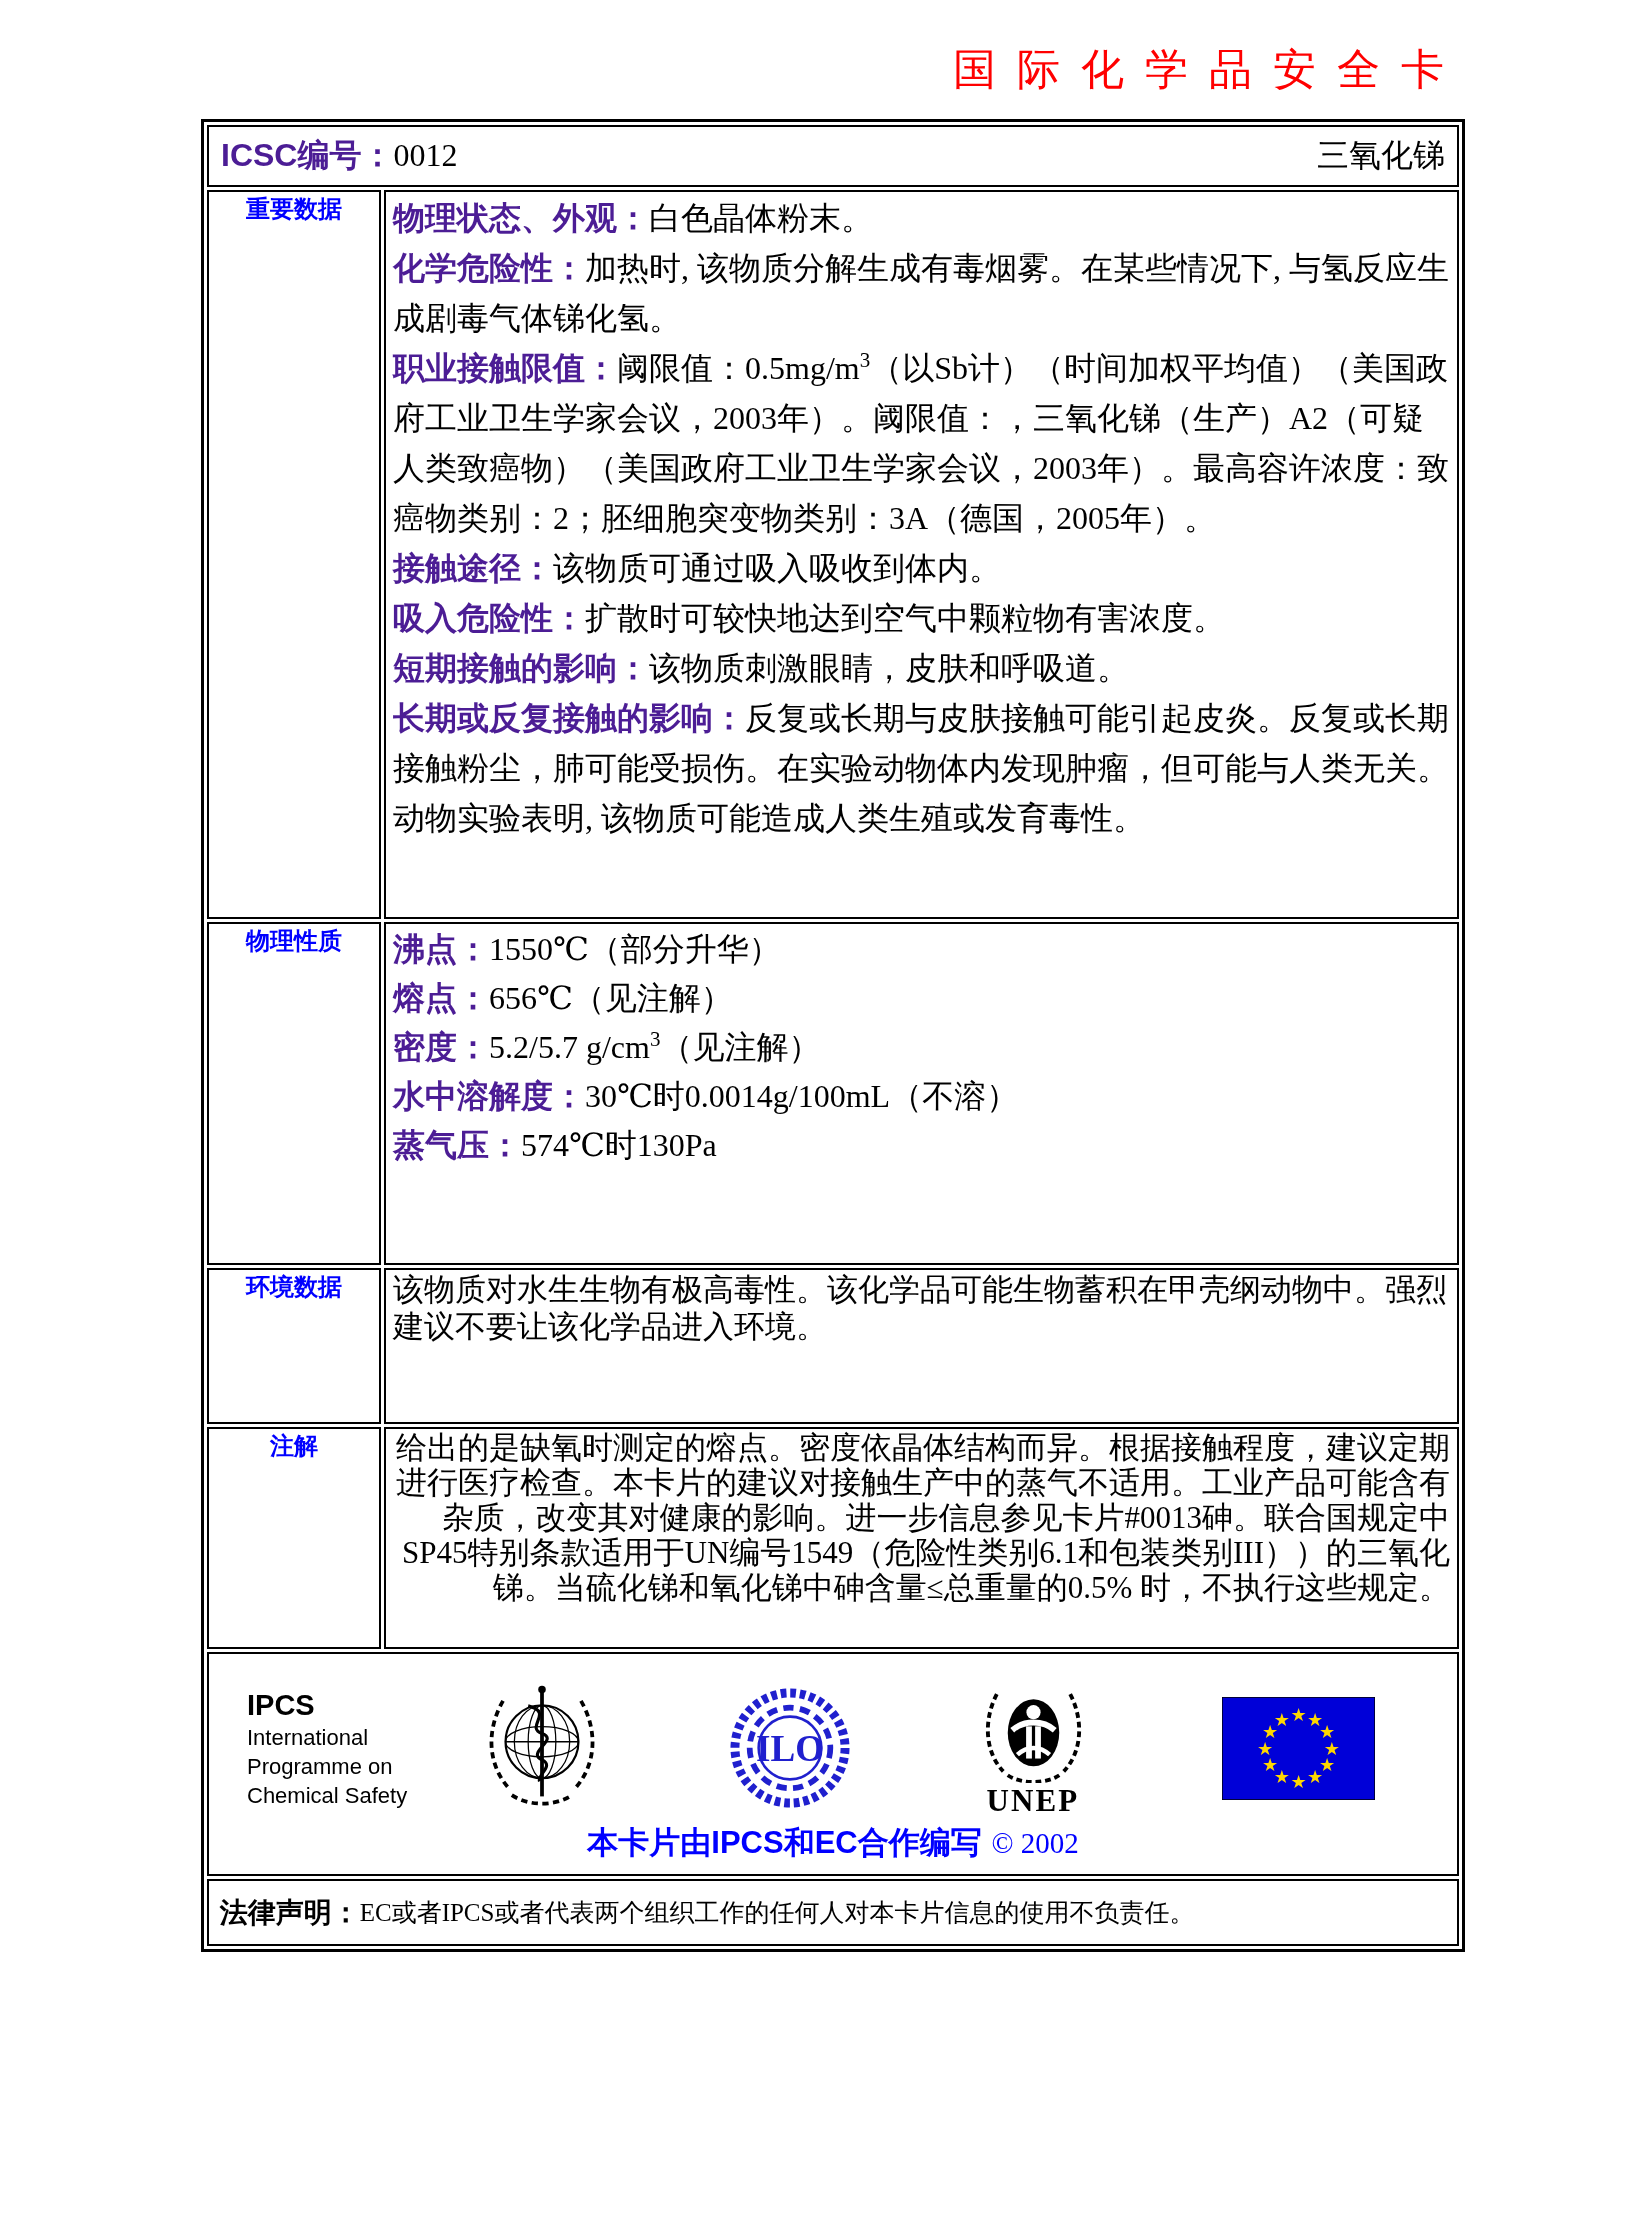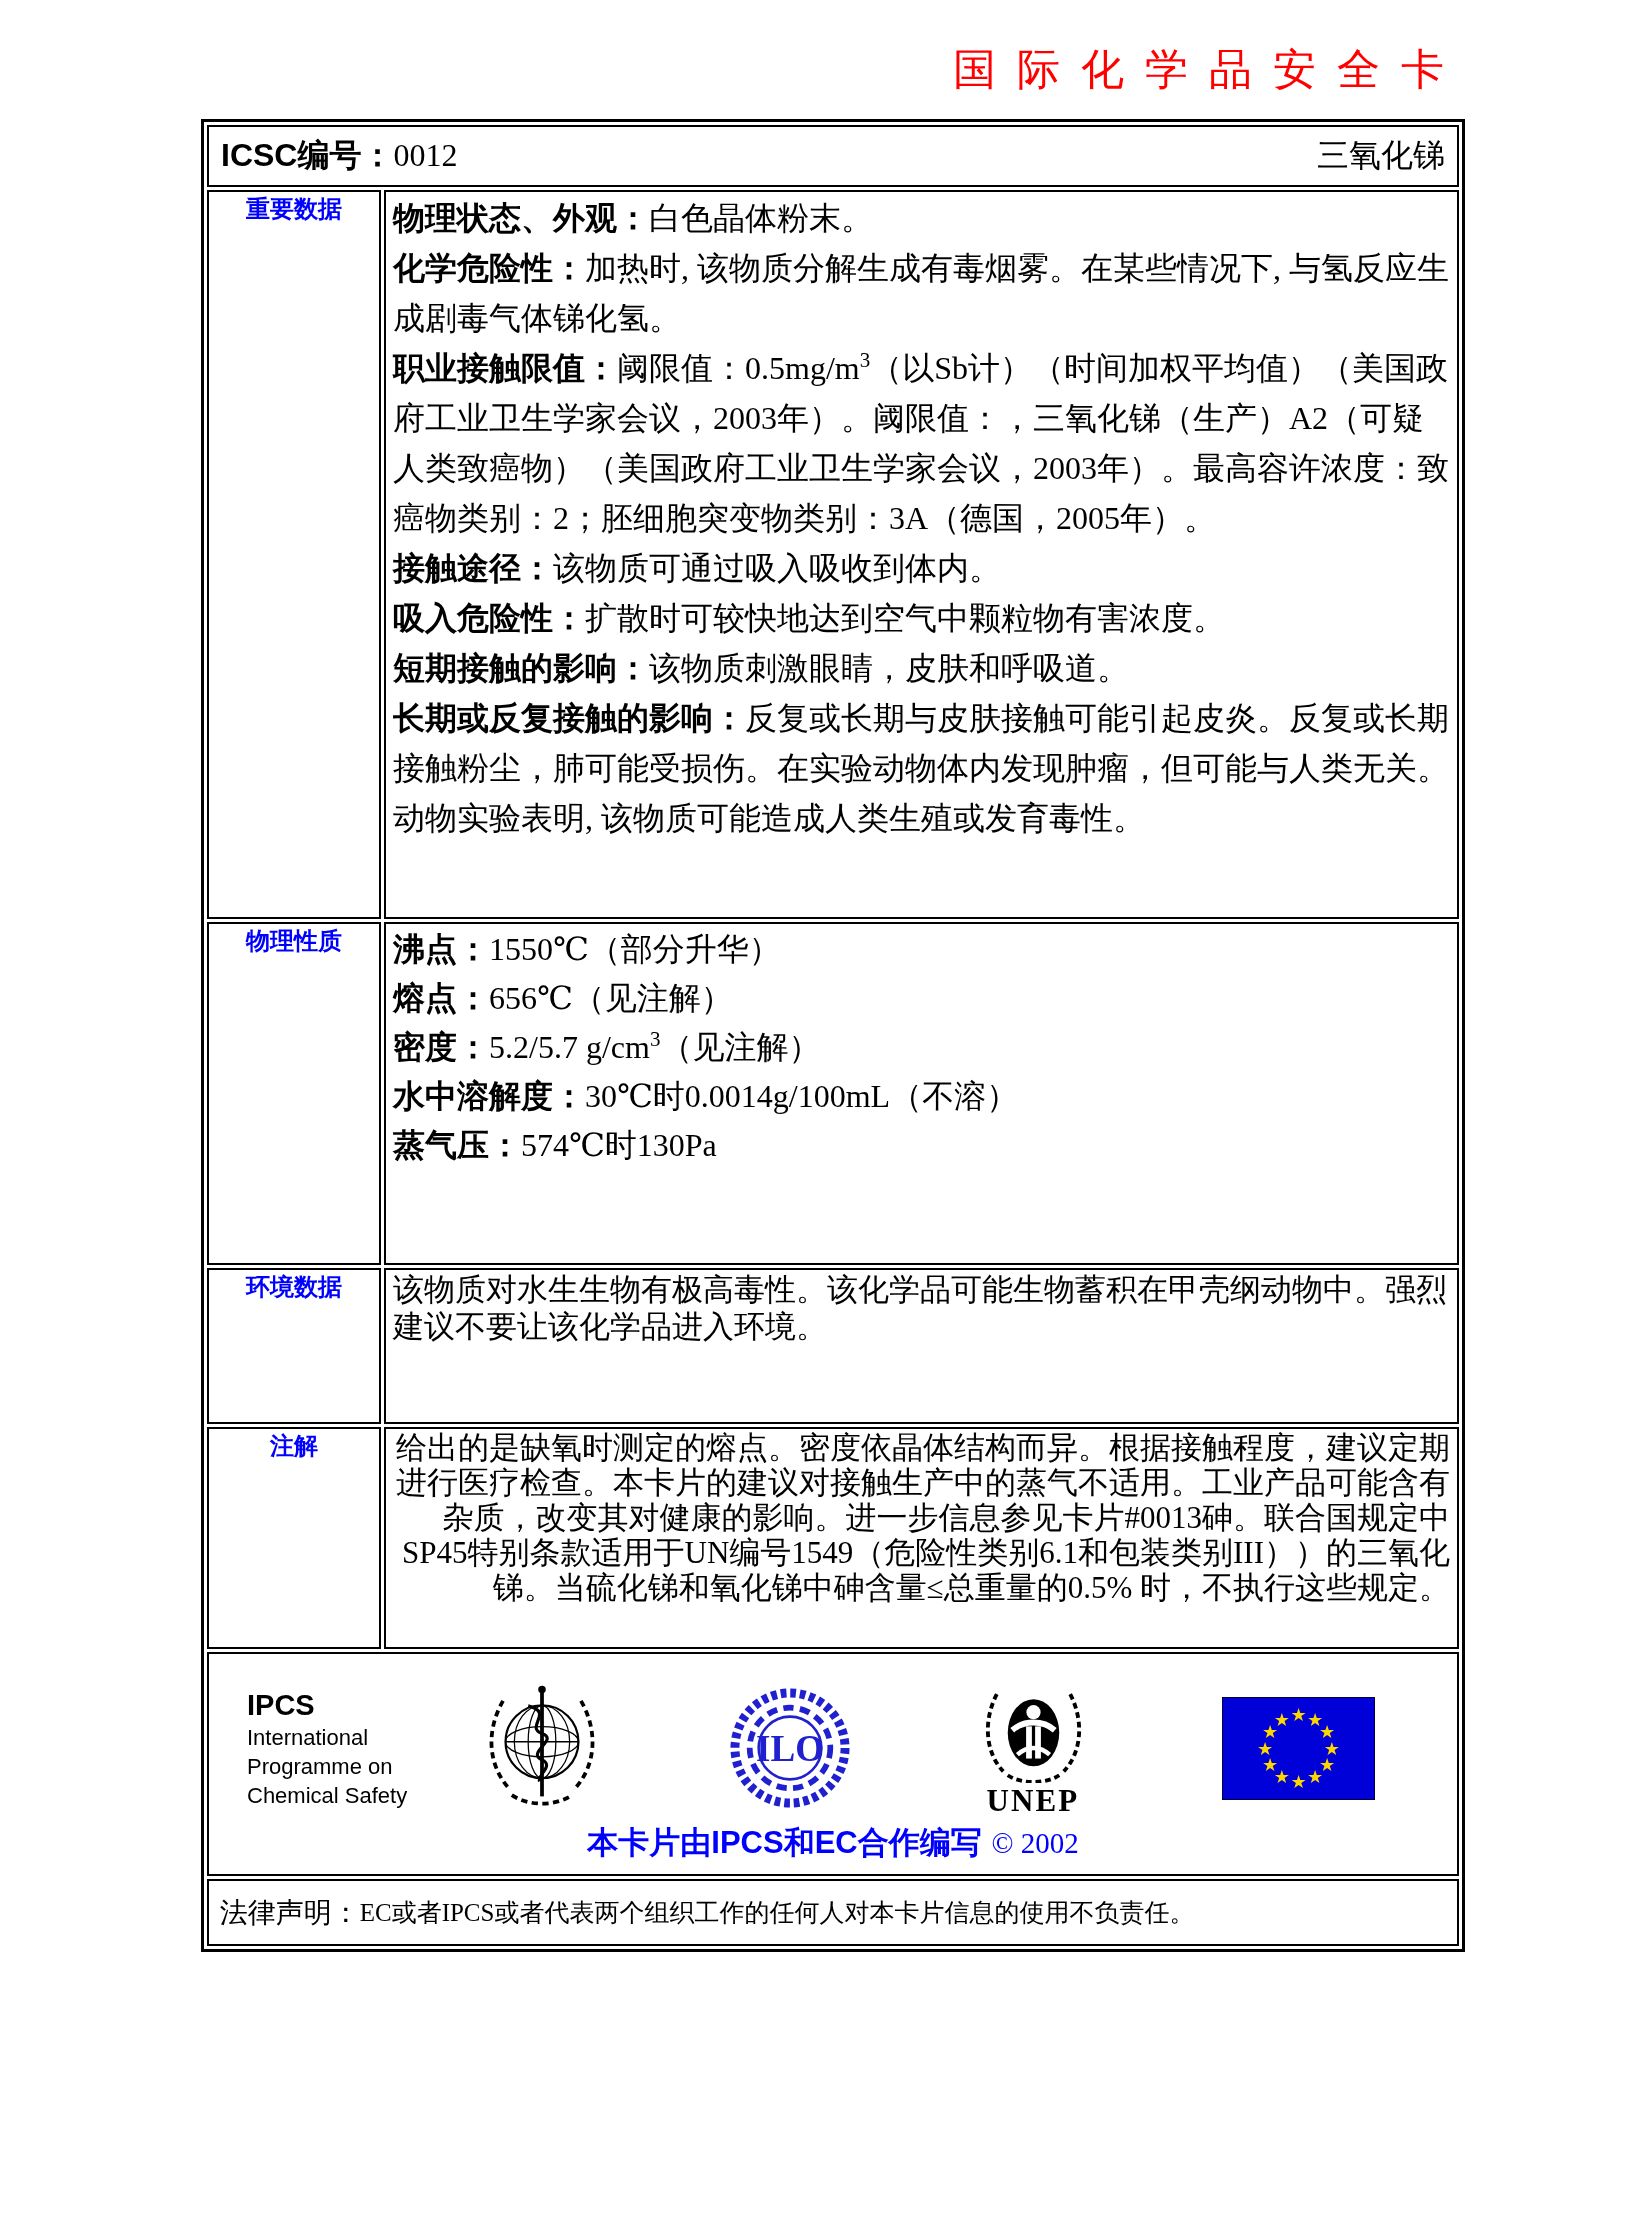--- a/index.html
+++ b/index.html
@@ -29,21 +29,21 @@
     font-family:"Liberation Sans","DejaVu Sans",sans-serif;
     font-weight:bold; font-size:24px; color:#0000FF;
   }
   .hdr-cell { height:62px; }
   .hdr-flex {
     display:flex; align-items:center; justify-content:space-between;
     height:100%; padding:0 11px; font-size:32px;
   }
   .blue-label {
     font-family:"Liberation Sans","DejaVu Sans",sans-serif;
-    font-weight:bold; color:#000000;
+    font-weight:bold; color:#4c1d95;
   }
   .content-cell { padding:1.4px 7px; font-size:32px; }
   .imp-cell   { height:729px; line-height:50px; }
   .phys-cell  { height:343px;  line-height:49px; }
   .env-cell   { height:156px;  line-height:37px; font-size:31px; }
   .notes-cell { height:222px;  line-height:35px; font-size:31px;text-align:right; }
   .addl-label-cell { height:47px; }
   .addl-cell  { height:47px; }
   .addl-flex { display:flex; align-items:center; height:100%; font-size:29px; }
   sup.s3 { font-size:21px; line-height:0; vertical-align:super; }
@@ -66,21 +66,21 @@
   .collab-line {
     margin-top:8.3px; text-align:center;
     font-family:"Liberation Sans","DejaVu Sans",sans-serif;
     font-weight:bold; font-size:31px; color:#0000FF;
   }
   .collab-copy { font-weight:normal; font-size:29px; padding-left:9.7px;font-family:Liberation Serif, serif; }
   .legal-cell { height:67px; }
   .legal-flex { display:flex; align-items:center; height:100%; padding:0 9.7px; font-size:25px; }
   .legal-label {
     font-family:"Liberation Sans","DejaVu Sans",sans-serif;
-    font-weight:normal; font-size:28px; color:#000; white-space:nowrap;
+    font-weight:bold; font-size:28px; color:#000; white-space:nowrap;
   }
 </style>
 </head>
 <body>
 
 <div class="page-title">国际化学品安全卡</div>
 
 <div class="card">
   <table class="icsc">
     <colgroup>

